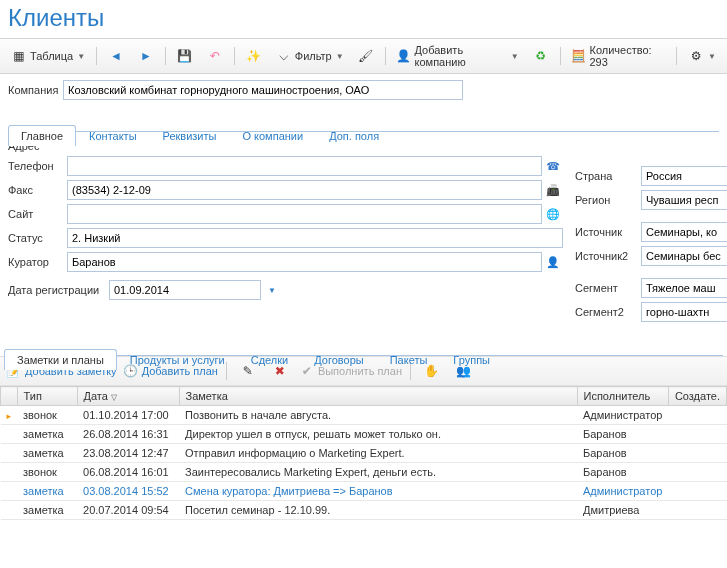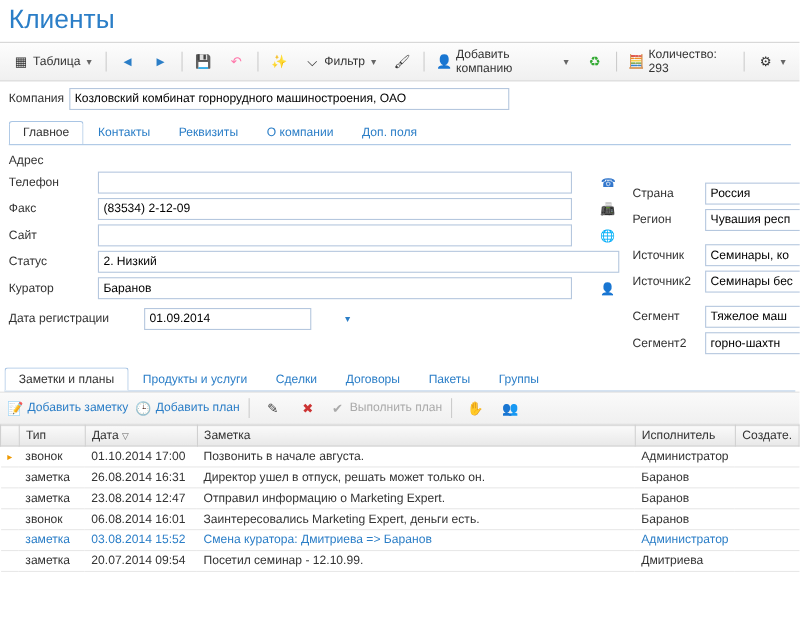--- a/index.html
+++ b/index.html
@@ -8,26 +8,26 @@
 .toolbar{display:flex;align-items:center;padding:2px 6px;border-top:1px solid #d4d4d4;border-bottom:1px solid #d4d4d4;background:linear-gradient(#fdfdfd,#f0f0f0);gap:4px}
 .tbtn{display:flex;align-items:center;gap:3px;padding:2px 4px;cursor:pointer;border:1px solid transparent;border-radius:2px}
 .sep{width:1px;height:18px;background:#ccc;margin:0 2px}
 .drop{font-size:8px;color:#666;margin-left:1px}
 .ico{width:16px;height:16px;display:inline-flex;align-items:center;justify-content:center;font-size:12px}
 .company-row{display:flex;align-items:center;padding:6px 8px;}
 .lbl{color:#333;min-width:55px}
 .inp{border:1px solid #b5c7de;padding:2px 4px;height:20px;font-size:11px;background:#fff}
 .inp-wide{width:400px}
 .tabs{display:flex;border-bottom:1px solid #a9c5e4;margin:4px 8px 0;gap:0}
-.tab{padding:4px 12px;color:#2b7ec7;cursor:pointer;border:1px solid transparent;border-bottom:none;position:relative;top:0}
+.tab{padding:4px 12px;color:#2b7ec7;cursor:pointer;border:1px solid transparent;border-bottom:none;position:relative;top:15px}
 .tab.active{background:#fff;border-color:#a9c5e4;color:#333;border-radius:3px 3px 0 0}
 .form-area{padding:8px;display:flex;gap:12px}
 .col-left{flex:0 0 555px}
 .col-right{flex:1}
-.frow{display:flex;align-items:center;margin-bottom:4px;gap:23px}
+.frow{display:flex;align-items:center;margin-bottom:4px;gap:1px}
 .frow .lbl{min-width:58px}
 .frow .inp{flex:1}
 .ico-btn{width:20px;height:20px;display:inline-flex;align-items:center;justify-content:center;cursor:pointer}
 .date-lbl{min-width:100px;color:#333}
 .right-row{display:flex;align-items:center;margin-bottom:4px;gap:4px}
 .right-row .lbl{min-width:62px}
 .right-row .inp{flex:1;min-width:0}
 .sub-toolbar{display:flex;align-items:center;padding:3px 6px;gap:6px;border-top:1px solid #e0e0e0;border-bottom:1px solid #e0e0e0;background:linear-gradient(#fafafa,#f0f0f0)}
 .link-btn{color:#2b7ec7;cursor:pointer;display:flex;align-items:center;gap:3px}
 .disabled{color:#aaa}

